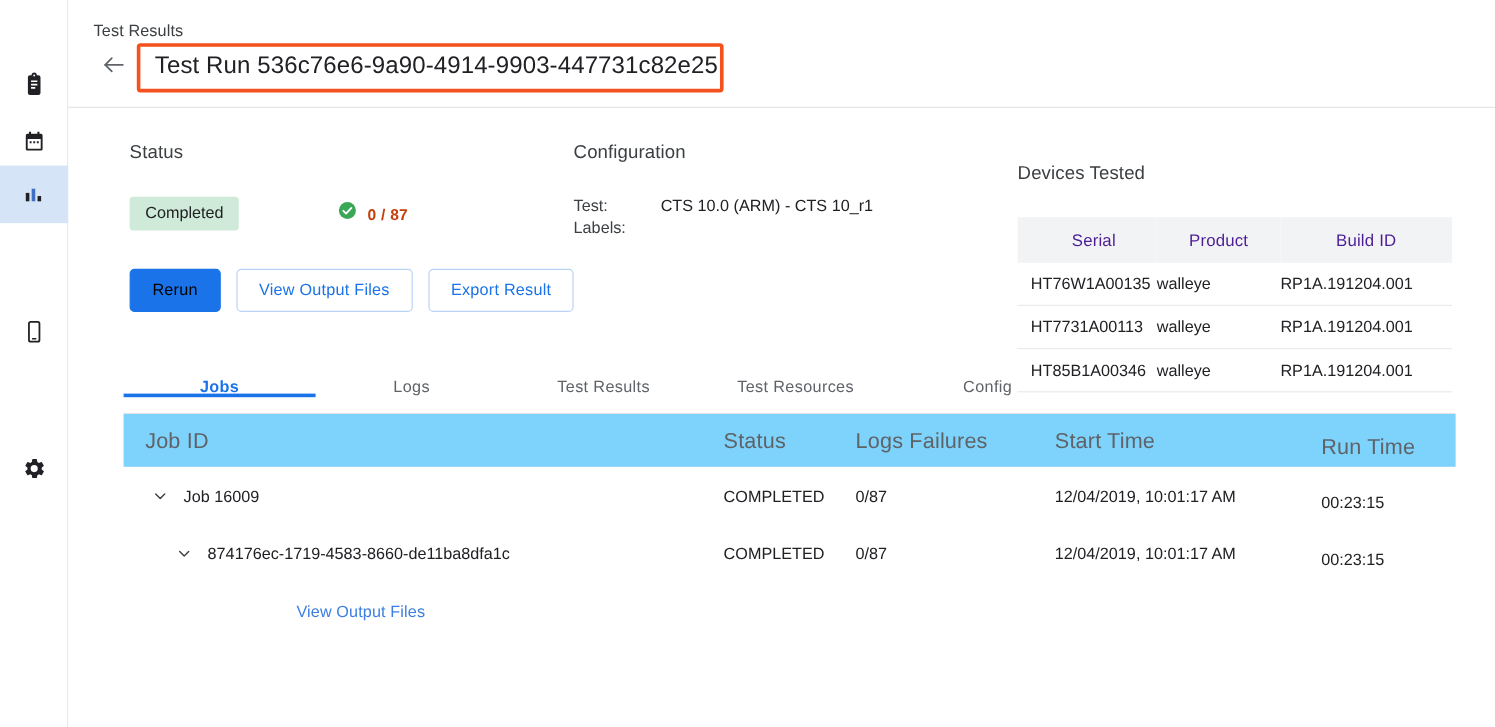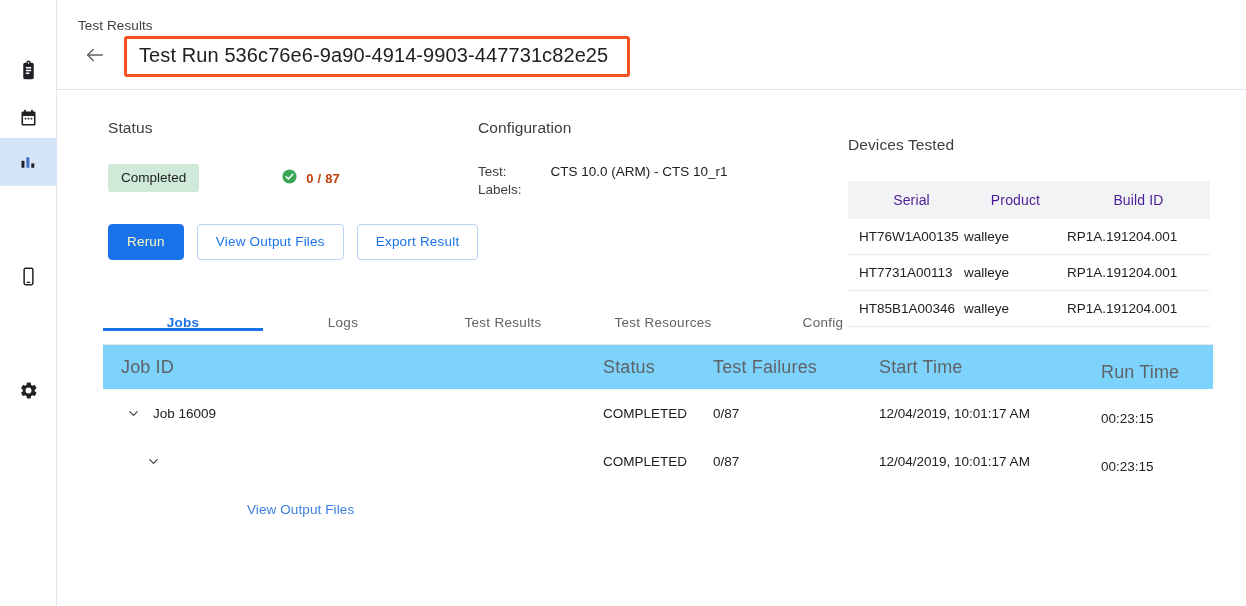--- a/index.html
+++ b/index.html
@@ -76,24 +76,24 @@
   .back-btn {
     width: 34px;
     height: 34px;
     display: flex;
     align-items: center;
     justify-content: center;
     cursor: pointer;
     flex: 0 0 auto;
   }
   .highlight-box {
-    margin-left: 12px;
+    margin-left: 2px;
     border: 3px solid #f4511e;
     border-radius: 3px;
-    padding: 5px 19px 7px 12px;
+    padding: 5px 2px 7px 12px;
     background: #ffffff;
   }
   .page-title {
     font-size: 20px;
     font-weight: 400;
     color: #202124;
     white-space: nowrap;
     letter-spacing: .1px;
   }
 
@@ -148,21 +148,21 @@
     font-size: 13.5px;
     letter-spacing: .2px;
     border-radius: 4px;
     padding: 10px 18px;
     cursor: pointer;
     line-height: 1;
     white-space: nowrap;
   }
   .btn-primary {
     background: #1a73e8;
-    color: #fef9c3;
+    color: #000000;
     border: 1px solid #1a73e8;
   }
   .btn-outline {
     background: #ffffff;
     color: #1a73e8;
     border: 1px solid #b9d3f5;
     margin-left: 13px;
   }
 
   
@@ -423,21 +423,21 @@
         <div class="tab">Test Results</div>
         <div class="tab">Test Resources</div>
         <div class="tab">Config</div>
       </div>
 
       <div class="jobs">
 
         <div class="jobs-head">
           <div class="col-job">Job ID</div>
           <div class="col-stat">Status</div>
-          <div class="col-fail">Test Failures</div>
+          <div class="col-fail">Logs Failures</div>
           <div class="col-start">Start Time</div>
           <div class="col-run">Run Time</div>
         </div>
 
         <div class="jobs-row">
           <div class="col-job">
             <span class="chev indent-1">
               <svg width="15" height="15" viewBox="0 0 24 24" fill="none" stroke="#3c4043" stroke-width="1.9" stroke-linecap="round" stroke-linejoin="round">
                 <path d="M6 9l6 6 6-6"></path>
               </svg>
@@ -450,20 +450,21 @@
           <div class="col-run">00:23:15</div>
         </div>
 
         <div class="jobs-row">
           <div class="col-job">
             <span class="chev indent-2">
               <svg width="15" height="15" viewBox="0 0 24 24" fill="none" stroke="#3c4043" stroke-width="1.9" stroke-linecap="round" stroke-linejoin="round">
                 <path d="M6 9l6 6 6-6"></path>
               </svg>
             </span>
+            <span class="jobname">874176ec-1719-4583-8660-de11ba8dfa1c</span>
           </div>
           <div class="col-stat">COMPLETED</div>
           <div class="col-fail">0/87</div>
           <div class="col-start">12/04/2019, 10:01:17 AM</div>
           <div class="col-run">00:23:15</div>
         </div>
 
         <div class="sublink-row">
           <span class="sublink">View Output Files</span>
         </div>

